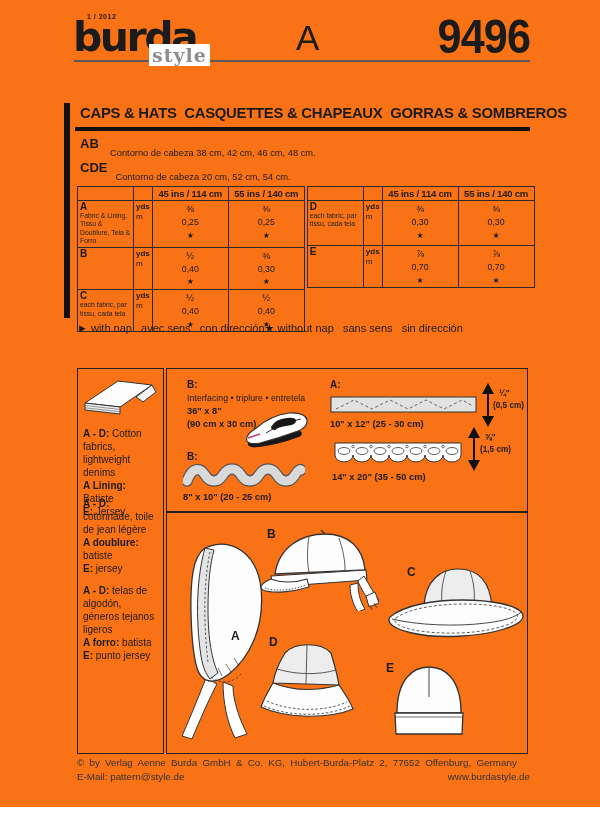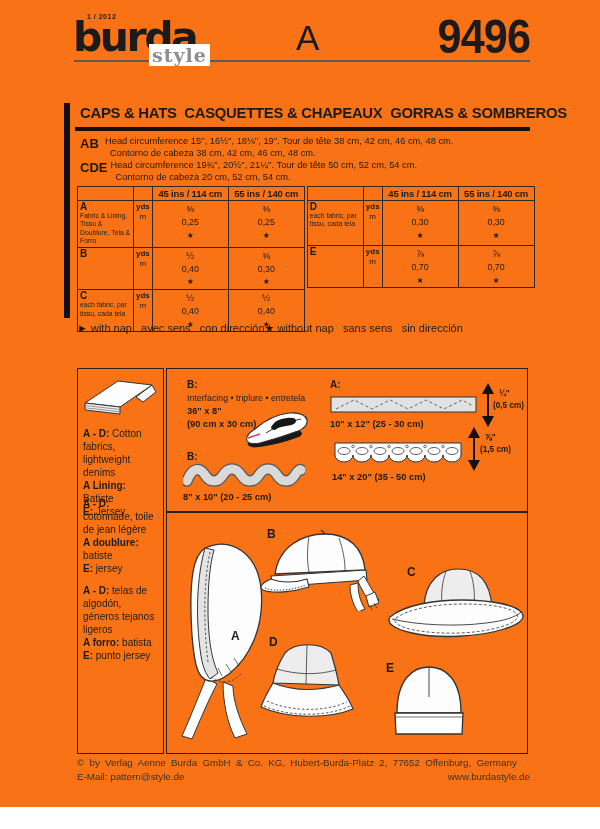--- a/index.html
+++ b/index.html
@@ -27,21 +27,21 @@
   .size-lines{flex:1;}
   .size-line2{margin-left:5px;}
   
   .tables{position:absolute;left:77px;top:186px;display:flex;gap:2px;align-items:flex-start;}
   table.yd{border-collapse:collapse;table-layout:fixed;}
   table.yd td,table.yd th{border:1px solid #2b2b2b;padding:1px 2px;vertical-align:top;box-sizing:border-box;}
   th.meas{font-size:9.5px;font-weight:bold;text-align:center;letter-spacing:-.2px;height:13px;padding:1px 0;}
   td.lbl{width:56px;}
   .row-label{font-weight:bold;font-size:10px;line-height:1;}
   .row-sub{font-size:6.8px;line-height:1.25;color:#222;}
-  td.unit{width:17px;text-align:center;font-size:8px;line-height:1.2;}
+  td.unit{width:17px;text-align:left;font-size:8px;line-height:1.2;}
   .unit-top{font-weight:bold;}
   td.val{width:76px;text-align:center;font-size:8.8px;line-height:1.45;}
   .frac{font-size:9.5px;}
   .star{font-size:8px;}
   tr.r-a td{height:45px;} tr.r-b td{height:33px;} tr.r-c td{height:39px;}
   
   .legend{position:absolute;left:77px;top:322px;width:453px;display:flex;justify-content:flex-start;
           font-size:11px;white-space:pre;}
   
   .fabric-box{position:absolute;left:77px;top:368px;width:87px;height:386px;border:1.5px solid #222;box-sizing:border-box;}
@@ -73,26 +73,26 @@
   <div class="view-letter">A</div>
   <div class="pattern-number">9496</div>
 
   <div class="side-bar"></div>
   <div class="section-title">CAPS &amp; HATS  CASQUETTES &amp; CHAPEAUX  GORRAS &amp; SOMBREROS</div>
   <div class="title-rule"></div>
 
   <div class="sizes">
     <div class="size-row">
       <span class="size-label">AB</span>
-      <span class="size-lines"><span>Head circumference 15'', 16½'', 18⅛'', 19''. Tour de tête 38 cm, 42 cm, 46 cm, 48 cm.</span><br>
+      <span class="size-lines"><br>
       <span class="size-line2">Contorno de cabeza 38 cm, 42 cm, 46 cm, 48 cm.</span></span>
     </div>
     <div class="size-row">
       <span class="size-label">CDE</span>
-      <span class="size-lines"><span>Head circumference 19¾'', 20½'', 21¼''. Tour de tête 50 cm, 52 cm, 54 cm.</span><br>
+      <span class="size-lines"><br>
       <span class="size-line2">Contorno de cabeza 20 cm, 52 cm, 54 cm.</span></span>
     </div>
   </div>
 
   <div class="tables">
     <table class="yd">
       <tbody>
           <tr>
         <th style="border:1px solid #2b2b2b"></th>
             <th style="border:1px solid #2b2b2b"></th>

